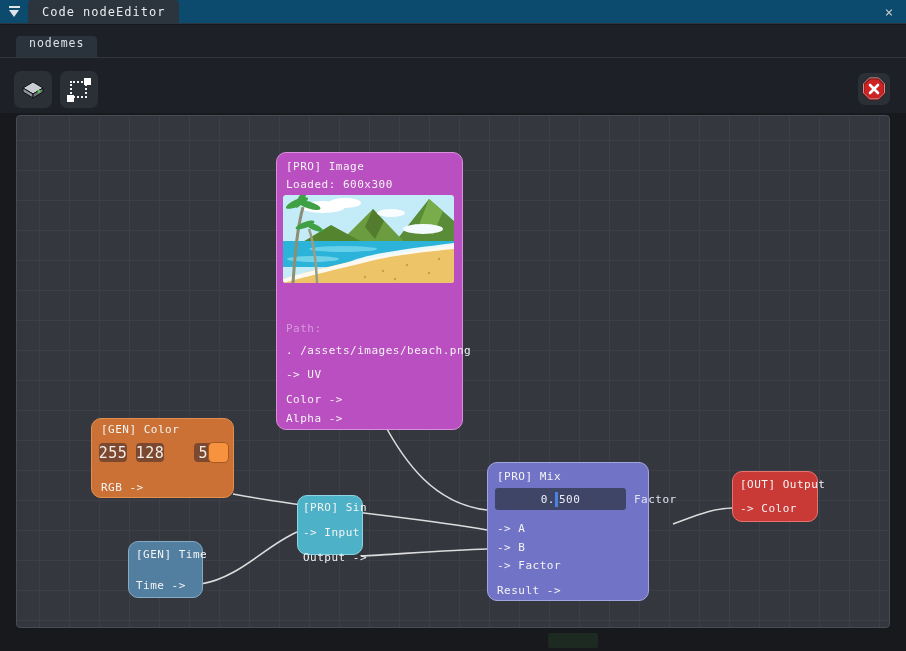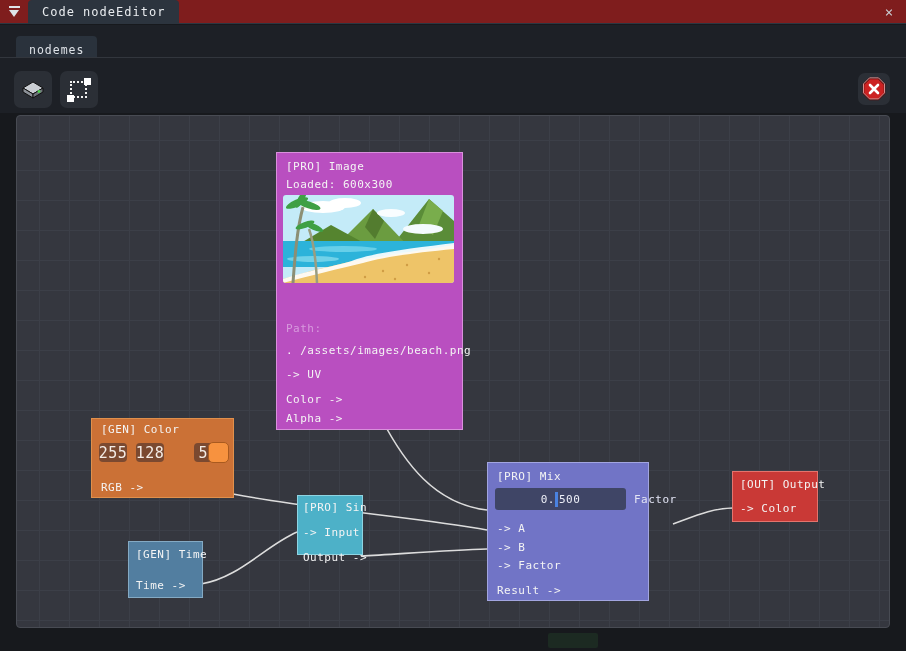--- a/index.html
+++ b/index.html
@@ -2,35 +2,35 @@
 <html><head>
 <meta charset="utf-8">
 <style>
   * { margin:0; padding:0; box-sizing:border-box; }
   html,body { width:906px; height:651px; background:#17191d; overflow:hidden;
     font-family:"DejaVu Sans Mono", monospace; }
   .window { position:relative; width:906px; height:651px; background:#17191d; }
 
   
   .titlebar { position:absolute; left:0; top:0; width:906px; height:24px;
-    background:#7f1d1d; border-bottom:1px solid #2c3742; }
+    background:#0c4a6e; border-bottom:1px solid #2c3742; }
   .collapse-icon { position:absolute; left:7px; top:5px; width:16px; height:14px; }
   .collapse-icon .bar { position:absolute; left:2px; top:1px; width:11px; height:2px; background:#dfe3e8; }
   .collapse-icon .tri { position:absolute; left:2px; top:5px; width:0; height:0;
     border-left:5.5px solid transparent; border-right:5.5px solid transparent; border-top:7px solid #dfe3e8; }
   .title-tab { position:absolute; left:28px; top:0; height:24px; padding:0 14px;
     background:#2c343e; border-radius:4px 4px 0 0; display:flex; align-items:center;
     color:#e9ecef; font-size:12px; letter-spacing:1px; }
   .win-close { position:absolute; right:7px; top:2px; width:20px; height:20px;
     color:#c9cdd2; font-size:14px; display:flex; align-items:center; justify-content:center; cursor:pointer; }
 
   
   .tabrow { position:absolute; left:0; top:25px; width:906px; height:32px; background:#1d2026; }
   .doc-tab { position:absolute; left:16px; bottom:0; height:21px; padding:0 13px;
-    background:#2a323c; border-radius:4px 4px 0 0; display:flex; align-items:flex-end;
+    background:#2a323c; border-radius:4px 4px 0 0; display:flex; align-items:flex-start;
     color:#dde1e6; font-size:11.5px; letter-spacing:1px; }
 
   
   .toolbar { position:absolute; left:0; top:57px; width:906px; height:56px;
     background:#1d2026; border-top:1px solid #32363d; }
   .tool-btn { position:absolute; top:13px; width:38px; height:37px; background:#2b2f36;
     border-radius:7px; display:flex; align-items:center; justify-content:center; cursor:pointer; }
   .tool-btn.b1 { left:14px; } .tool-btn.b2 { left:60px; }
   .stop-btn { position:absolute; top:15px; right:16px; width:32px; height:32px;
     background:#2b2f36; border-radius:7px; display:flex; align-items:center; justify-content:center; cursor:pointer; }
@@ -43,21 +43,21 @@
   
   .canvas { position:absolute; left:16px; top:115px; width:874px; height:513px;
     background-color:#35373f; border:1px solid #484b53; border-radius:4px;
     background-image:
       linear-gradient(#3c3f48 1px, transparent 1px),
       linear-gradient(90deg, #3c3f48 1px, transparent 1px);
     background-size:30px 30px; background-position:-8px -6px; overflow:hidden; }
   .wires { position:absolute; left:0; top:0; width:874px; height:513px; z-index:1; }
   .wires path { stroke:#dcdcdc; stroke-width:1.6; fill:none; }
 
-  .node { position:absolute; z-index:2; border-radius:0; font-size:11px;
+  .node { position:absolute; z-index:2; border-radius:10px; font-size:11px;
     letter-spacing:0.5px; color:#f4f4f4; }
   .node .t { position:absolute; left:9px; white-space:pre; line-height:12px; }
 
   .node-image  { left:259px; top:36px;  width:187px; height:278px; background:#b94fc0; border:1.5px solid #d990dc; }
   .node-color  { left:74px;  top:302px; width:143px; height:80px;  background:#cb7136; border:1.5px solid #e0904c; }
   .node-sin    { left:280px; top:379px; width:66px;  height:60px;  background:#4db1c8; border:1.5px solid #8ed4e2; }
   .node-time   { left:111px; top:425px; width:75px;  height:57px;  background:#527ea0; border:1.5px solid #84aac4; }
   .node-mix    { left:470px; top:346px; width:162px; height:139px; background:#7174c6; border:1.5px solid #a2a5e0;text-align:right; }
   .node-output { left:715px; top:355px; width:86px;  height:51px;  background:#c93936; border:1.5px solid #e4746d; }
 

